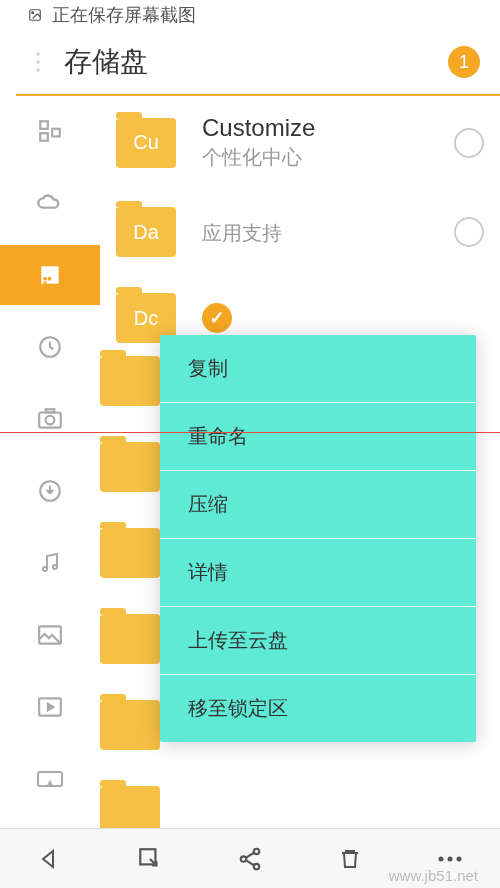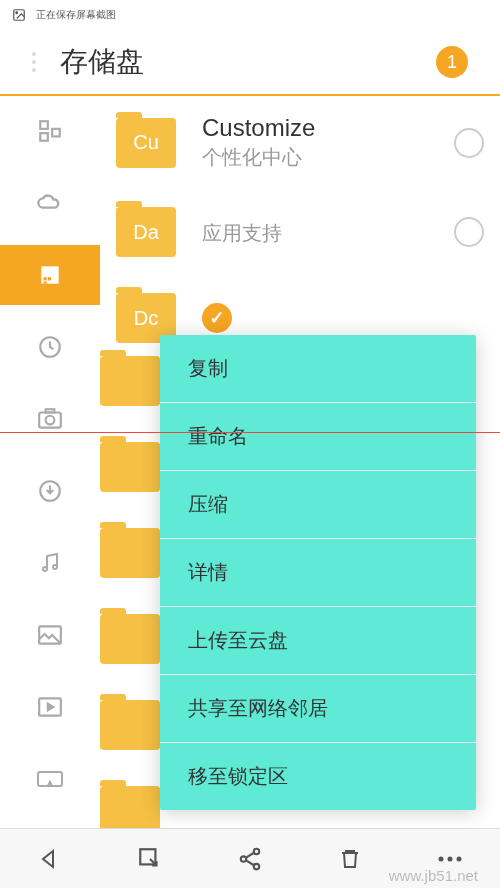--- a/index.html
+++ b/index.html
@@ -1,19 +1,19 @@
 <!DOCTYPE html>
 <html><head>
 <meta charset="utf-8">
 <style>
 * { margin: 0; padding: 0; box-sizing: border-box; font-family: -apple-system, sans-serif; }
 body { width: 500px; height: 888px; background: #fff; position: relative; overflow: hidden; }
-.status-bar { height: 30px; display: flex; align-items: center; padding: 0 10px; font-size: 10px; color: #555; }
+.status-bar { height: 30px; display: flex; align-items: center; padding: 0 26px; font-size: 18px; color: #555; }
 .status-icon { width: 18px; height: 14px; margin-right: 8px; }
-.header { height: 66px; display: flex; align-items: center; padding: 0 32px; border-bottom: 2px solid #f5a623; }
+.header { height: 66px; display: flex; align-items: center; padding: 0 20px; border-bottom: 2px solid #f5a623; margin-left: 16px; }
 .drag-dots { width: 12px; height: 20px; margin-right: 16px; display: flex; flex-direction: column; justify-content: space-between; opacity: 0.3; }
 .drag-dots span { width: 4px; height: 4px; background: #888; border-radius: 50%; }
 .header-title { font-size: 28px; color: #333; flex: 1; }
 .badge { width: 32px; height: 32px; background: #f5a623; border-radius: 50%; color: #fff; display: flex; align-items: center; justify-content: center; font-size: 18px; }
 .content { display: flex; height: calc(100% - 96px - 60px); }
 .sidebar { width: 100px; background: #fff; display: flex; flex-direction: column; align-items: center; padding-top: 20px; gap: 42px; }
 .sidebar-item { width: 30px; height: 30px; display: flex; align-items: center; justify-content: center; }
 .sidebar-item.active { background: #f5a623; width: 100px; height: 60px; margin: -15px 0; }
 .main { flex: 1; position: relative; }
 .folder-row { display: flex; align-items: center; padding: 18px 16px; gap: 26px; }
@@ -164,21 +164,20 @@
     </div>
   </div>
 </div>
 
 <div class="menu">
   <div class="menu-item">复制</div>
   <div class="menu-item">重命名</div>
   <div class="menu-item">压缩</div>
   <div class="menu-item">详情</div>
   <div class="menu-item">上传至云盘</div>
-  <div class="menu-item">共享至网络邻居</div>
   <div class="menu-item">移至锁定区</div>
 </div>
 
 <div class="bottom-bar">
   <div class="bottom-icon">
     <svg width="24" height="24" viewBox="0 0 24 24" fill="none" stroke="#555" stroke-width="2">
         <path d="M15 4L5 12l10 8z"></path>
       </svg>
   </div>
   <div class="bottom-icon">

